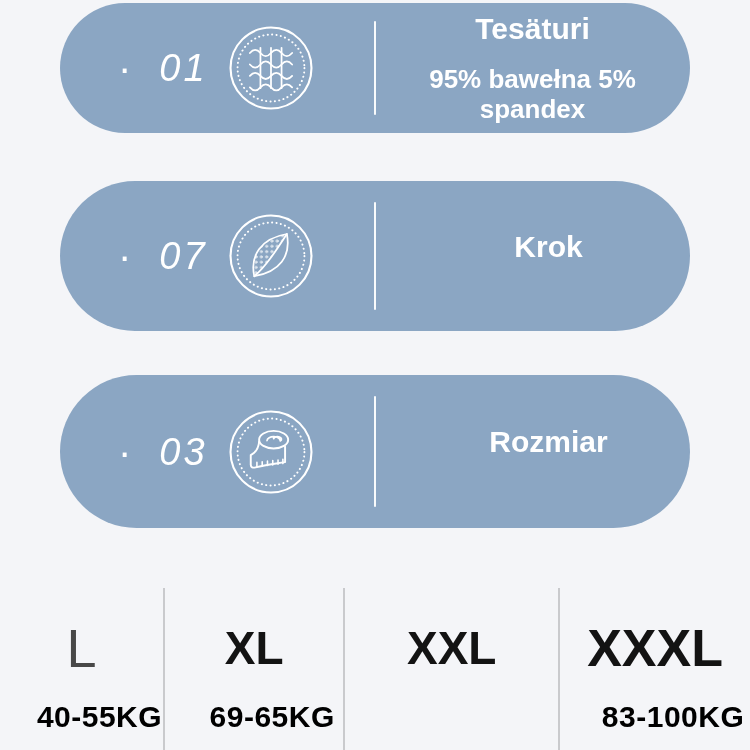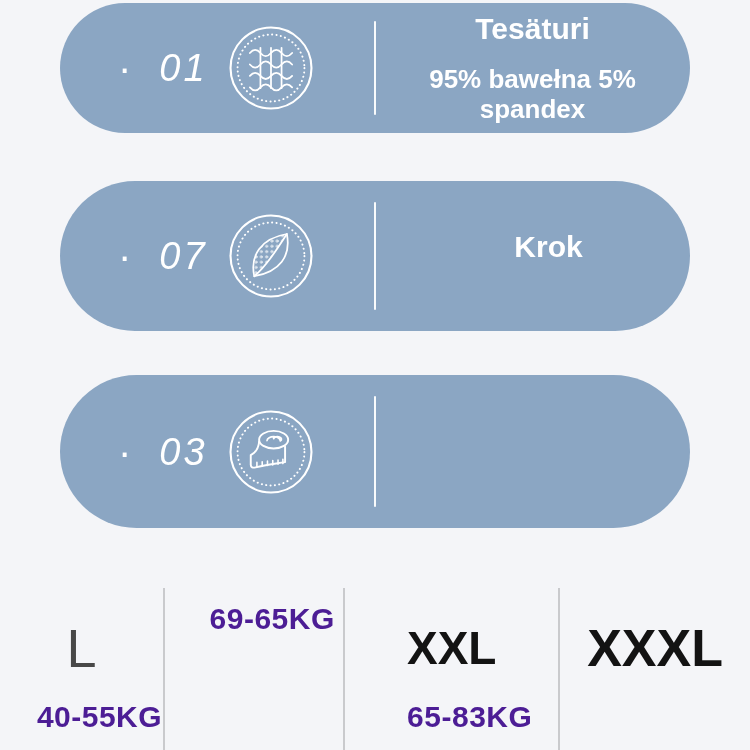--- a/index.html
+++ b/index.html
@@ -38,21 +38,21 @@
   .size-table{position:absolute;left:0;top:588px;width:750px;height:162px;display:flex;}
   .size-col{box-sizing:border-box;display:flex;flex-direction:column;align-items:center;}
   .size-col + .size-col{border-left:2px solid #c9cacd;}
   .col-0{width:170px;}.col-1{width:188px;}.col-2{width:224px;}.col-3{width:200px;}
   .size-label{margin-top:22px;height:76px;display:flex;align-items:center;justify-content:center;
               font-weight:700;color:#131313;line-height:1;}
   .col-0 .size-label{font-size:54px;font-weight:500;color:#484848;}
   .col-1 .size-label{font-size:46px;}
   .col-2 .size-label{font-size:46px;}
   .col-3 .size-label{font-size:52px;font-weight:800;}
-  .weight-label{margin-top:14px;line-height:34px;font-size:30px;font-weight:700;color:#4c1d95;
+  .weight-label{margin-top:14px;line-height:34px;font-size:30px;font-weight:700;color:#000000;
                 letter-spacing:0.5px;margin-left:36px;}
 </style>
 </head>
 <body>
 
 <div class="canvas">
 
   <section class="pill pill-1">
     <div class="num-wrap">
       <span class="bullet">·</span>
@@ -111,33 +111,35 @@
         <circle cx="50" cy="50" r="46" stroke-width="2.4"></circle>
         <circle cx="50" cy="50" r="38" stroke-width="2.2" stroke-dasharray="0.2 4.8"></circle>
         <ellipse cx="53" cy="36" rx="16.5" ry="10" stroke-width="2.2"></ellipse>
         <path d="M45.5 37 a7.5 4.7 0 1 1 15 0.4 a4.5 2.8 0 1 0 -7.5 -2.6" stroke-width="2"></path>
         <path d="M36.5 38 C36 46 32.5 50.5 27 53.5 L27 64.5 C27 67.3 29.2 68.3 32.5 67.5 C45 64.5 56 63.3 66 61.5 L66 44" stroke-width="2.2"></path>
         <path d="M34 66.8 V61.8 M40 66.1 V61.1 M46 65.4 V60.4 M52 64.7 V59.7 M58 64 V59 M63.5 63.2 V58.2" stroke-width="1.8"></path>
       </svg>
     </div>
     <div class="vdivider"></div>
     <div class="text-block">
+      <div class="feature-title">Rozmiar</div>
     </div>
   </section>
 
   <section class="size-table">
     <div class="size-col col-0">
       <div class="size-label">L</div>
       <div class="weight-label">40-55KG</div>
     </div>
     <div class="size-col col-1">
+      <div class="size-label">XL</div>
       <div class="weight-label">69-65KG</div>
     </div>
     <div class="size-col col-2">
       <div class="size-label">XXL</div>
-      <div class="weight-label">65-83KG</div>
     </div>
     <div class="size-col col-3">
       <div class="size-label">XXXL</div>
+      <div class="weight-label">83-100KG</div>
     </div>
   </section>
 
 </div>
 
 </body></html>

